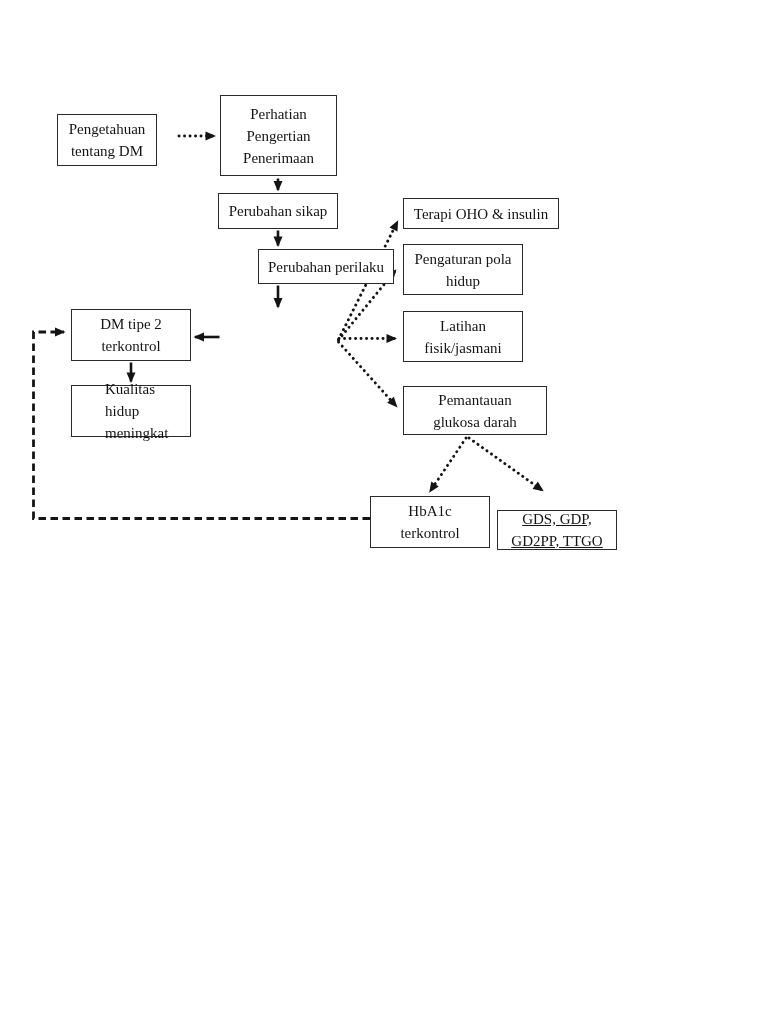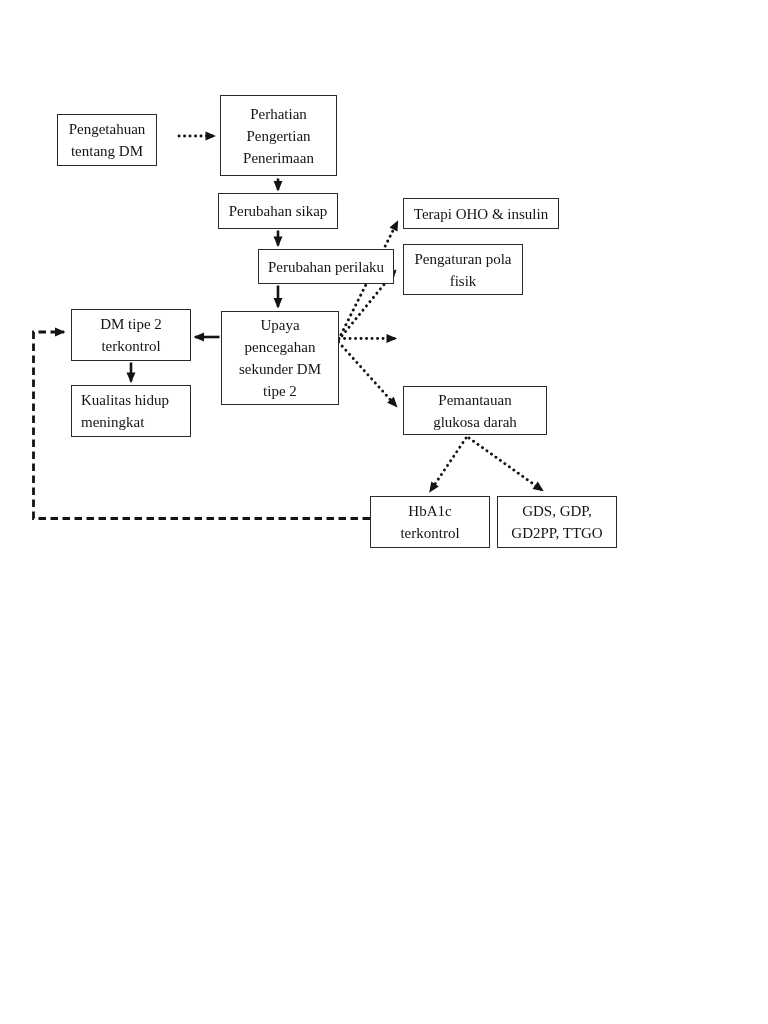--- a/index.html
+++ b/index.html
@@ -72,55 +72,53 @@
   </div>
 
   <div class="node" style="left:218px;top:193px;width:120px;height:36px;font-family:Liberation Serif, serif;">
     <span class="lbl">Perubahan sikap</span>
   </div>
 
   <div class="node" style="left:210px;top:249px;width:136px;height:35px;margin-left:48px;">
     <span class="lbl">Perubahan perilaku</span>
   </div>
 
-  <div class="node" style="left:221px;top:311px;width:118px;height:94px;">
-    <span class="lbl">Upaya
-pencegahan
-sekunder DM
-tipe 2</span>
-  </div>
 
   <div class="node" style="left:71px;top:309px;width:120px;height:52px;">
     <span class="lbl">DM tipe 2
 terkontrol</span>
   </div>
 
-  <div class="node align-left" style="left:71px;top:385px;width:120px;height:52px;">
+  <div class="node align-left" style="left:71px;top:385px;width:120px;height:52px;padding-left:24px;">
     <span class="lbl">Kualitas hidup
 meningkat</span>
   </div>
 
   <div class="node" style="left:403px;top:198px;width:156px;height:31px;">
     <span class="lbl">Terapi OHO &amp; insulin</span>
   </div>
 
   <div class="node" style="left:403px;top:244px;width:120px;height:51px;">
     <span class="lbl">Pengaturan pola
-fisik</span>
+hidup</span>
   </div>
 
+  <div class="node" style="left:403px;top:311px;width:120px;height:51px;">
+    <span class="lbl">Latihan
+fisik/jasmani</span>
+  </div>
 
   <div class="node" style="left:403px;top:386px;width:144px;height:49px;">
     <span class="lbl">Pemantauan
 glukosa darah</span>
   </div>
 
   <div class="node" style="left:370px;top:496px;width:120px;height:52px;">
     <span class="lbl">HbA1c
 terkontrol</span>
   </div>
 
-  <div class="node" style="left:497px;top:496px;width:120px;height:52px;">
+  <div class="node" style="left:497px;top:510px;width:120px;height:40px;text-decoration:underline;">
     <span class="lbl">GDS, GDP,
 GD2PP, TTGO</span>
   </div>
 
 </div>
 
 </body></html>

